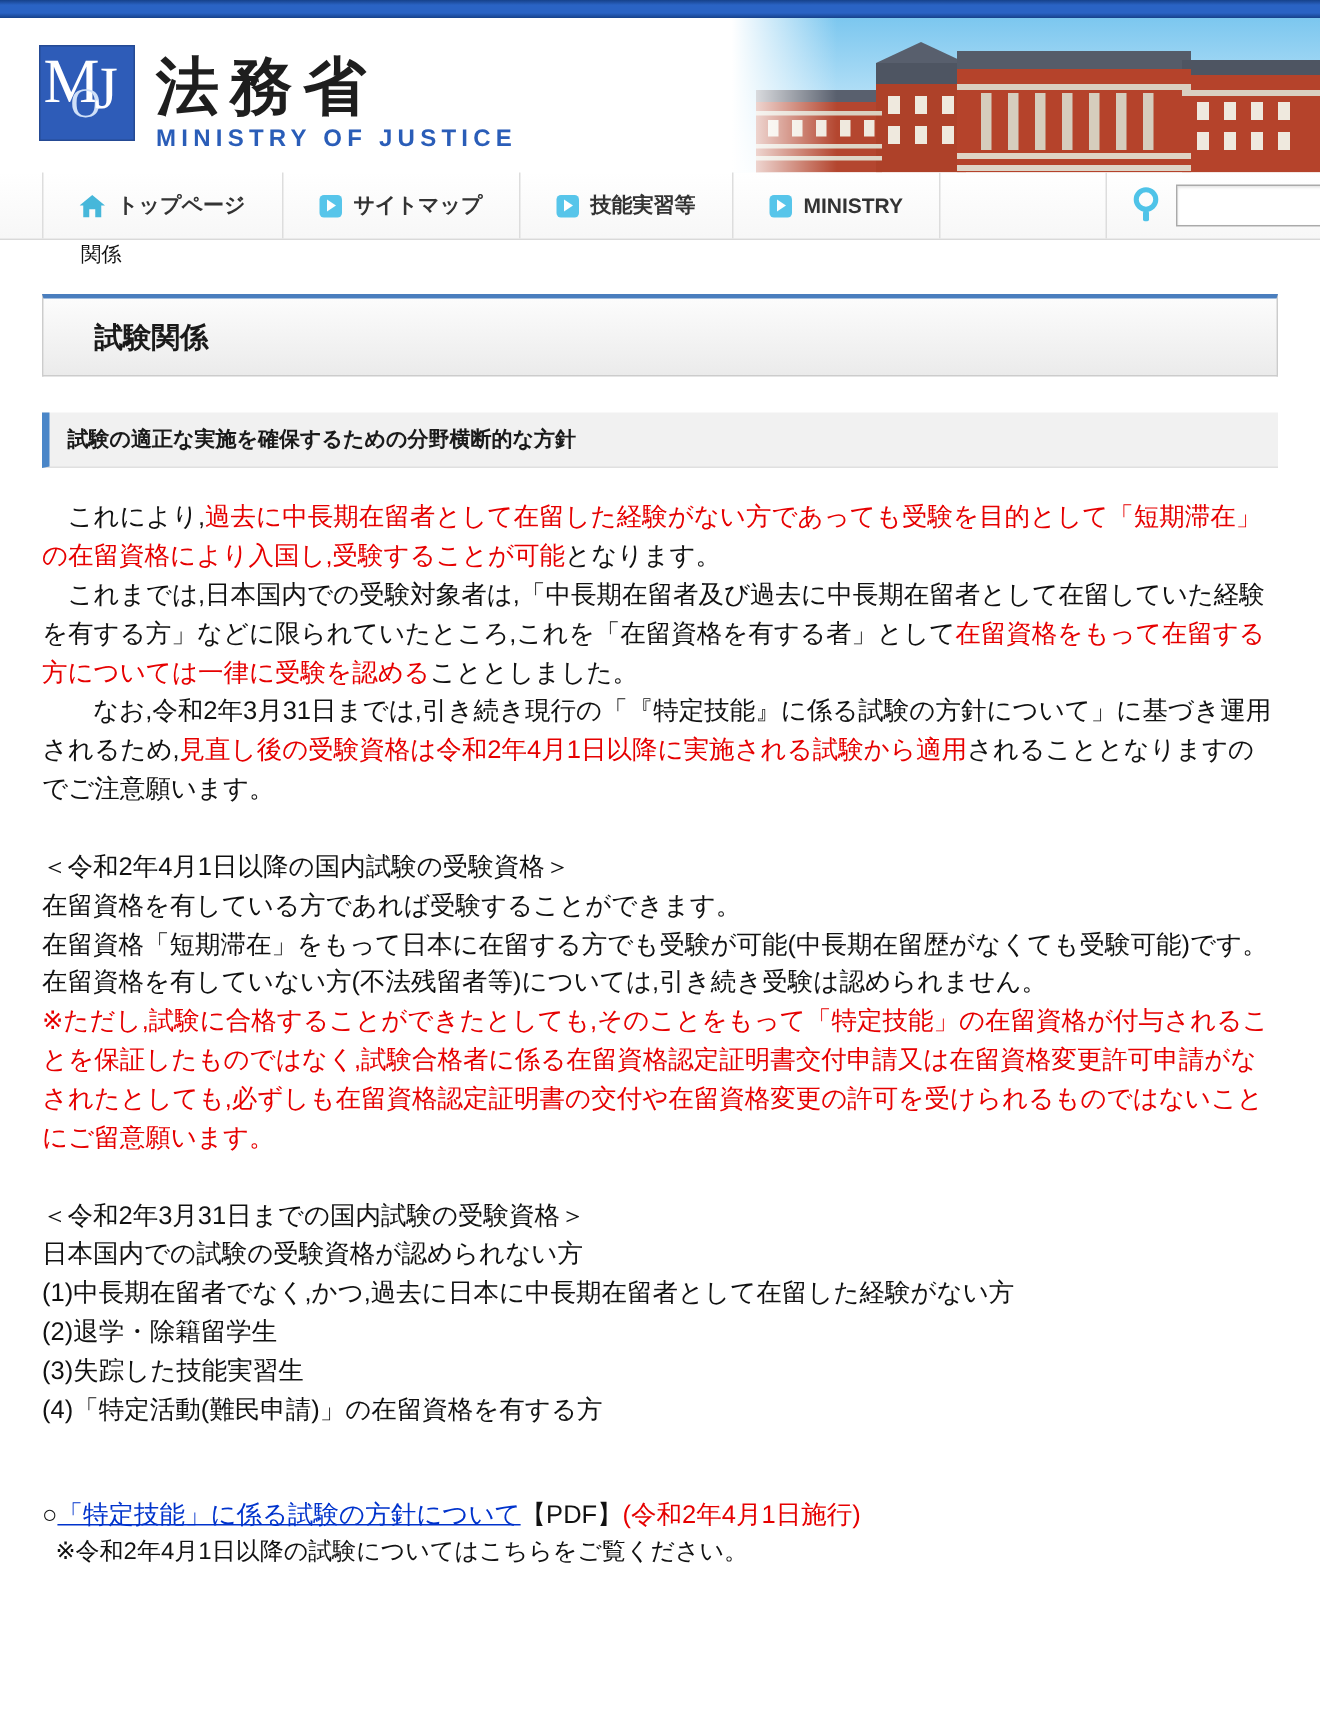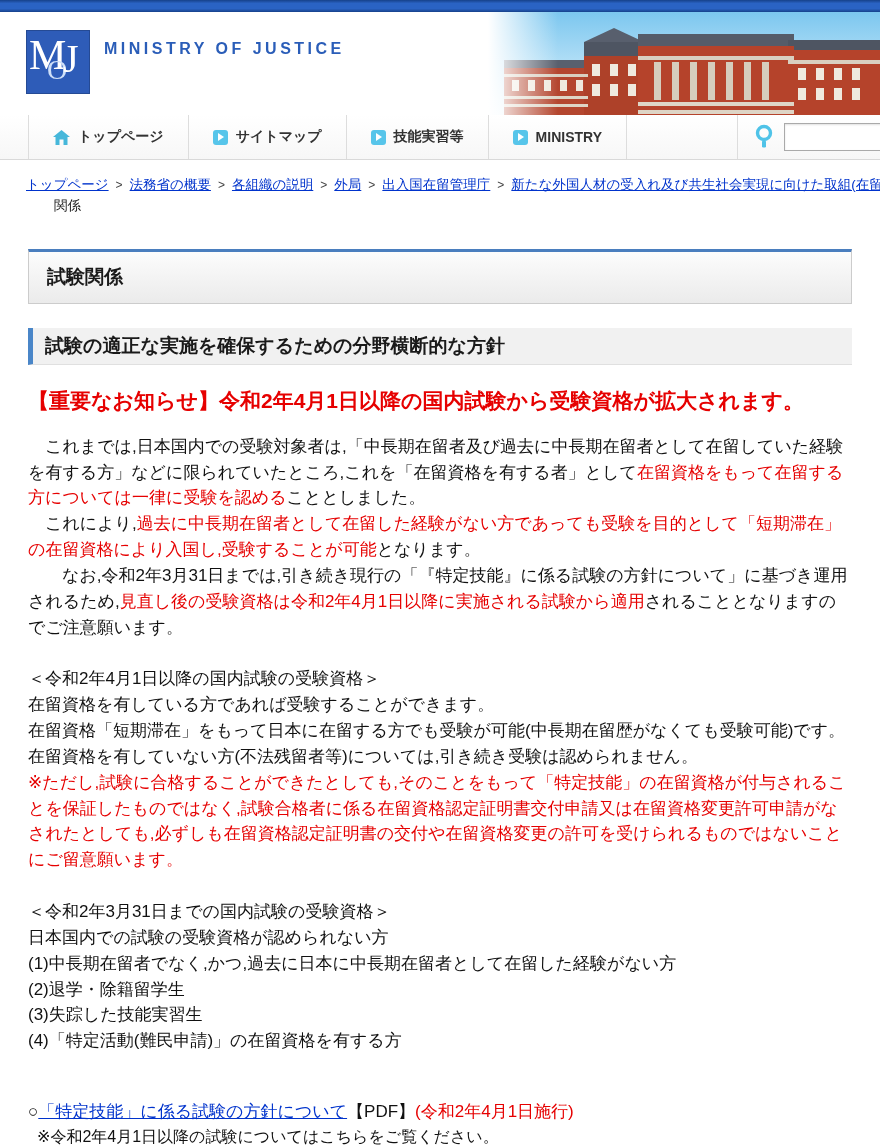--- a/index.html
+++ b/index.html
@@ -42,26 +42,26 @@
                 box-shadow:inset 0 1px 2px rgba(0,0,0,.12);font-size:13px;padding:0 6px;}
 
   
   .breadcrumb{margin:14px 0 0 26px;font-size:13.5px;line-height:1.65;white-space:nowrap;overflow:hidden;}
   .breadcrumb a{color:#0033cc;text-decoration:underline;cursor:pointer;}
   .crumb-sep{color:#444;margin:0 7px;font-size:12px;}
   .breadcrumb-tail{margin:0 0 0 26px;font-size:13.5px;color:#111;line-height:1.5;padding-left:28px;}
 
   
   .content{padding:0 28px;}
-  .page-title-box{margin-top:32px;border:1px solid #ccc;border-top:3px solid #4a7ebe;
-                  background:linear-gradient(#fcfcfc,#ebebeb);height:51px;display:flex;align-items:center;}
+  .page-title-box{margin-top:16px;border:1px solid #ccc;border-top:3px solid #4a7ebe;
+                  background:linear-gradient(#fcfcfc,#ebebeb);height:51px;display:flex;align-items:center;padding-left:16px;}
   .page-title{font-size:19px;font-weight:bold;color:#1a1a1a;margin:0 0 0 18px;}
   .section-heading-box{margin-top:24px;background:#f1f1f1;border-left:5px solid #4a86c8;
                   height:36px;display:flex;align-items:center;border-bottom:1px solid #e0e0e0;}
-  .section-heading{font-size:19px;font-weight:bold;color:#1a1a1a;margin:0 16px 0 12px;}
+  .section-heading{font-size:14px;font-weight:bold;color:#1a1a1a;margin:0 16px 0 12px;}
 
   
   .important-notice{margin-top:22px;font-size:21px;font-weight:bold;color:#e60000;line-height:1.3;}
   .body-text{margin-top:20px;font-size:17px;line-height:1.52;color:#111;}
   .body-text p{margin:0;}
   .red{color:#e60000;}
   .block-gap{height:26px;}
   .sub-head{font-weight:normal;}
   .pdf-links{margin-top:46px;}
   .pdf-link-item{margin-bottom:24px;font-size:17px;line-height:1.45;}
@@ -145,20 +145,21 @@
         <rect x="0" y="0" width="70" height="103" fill="url(#fade)"></rect>
       </svg>
     </div>
     <div class="brand">
       <div class="logo">
         <span class="l-m">M</span>
         <span class="l-o">O</span>
         <span class="l-j">J</span>
       </div>
       <div class="brand-text">
+        <div class="site-name">法務省</div>
         <div class="site-tagline">MINISTRY OF JUSTICE</div>
       </div>
     </div>
   </header>
 
   <nav class="navbar">
     <div class="nav-items">
       <a class="nav-item">
         <span class="home-icon">
           <svg width="17" height="15" viewBox="0 0 17 15">
@@ -184,40 +185,36 @@
       <span class="mag-icon">
         <svg width="20" height="26" viewBox="0 0 20 26">
           <circle cx="10" cy="9" r="6.5" fill="none" stroke="#4fc3e8" stroke-width="3.4"></circle>
           <rect x="8" y="16.5" width="4" height="7" rx="1.2" fill="#4fc3e8"></rect>
         </svg>
       </span>
       <input class="search-input" type="text" value="" style="">
     </div>
   </nav>
 
-  <div class="breadcrumb">
-    <a>トップページ</a><span class="crumb-sep">&gt;</span><a>法務省の概要</a><span class="crumb-sep">&gt;</span><a>各組織の説明</a><span class="crumb-sep">&gt;</span><a>外局</a><span class="crumb-sep">&gt;</span><a>出入国在留管理庁</a><span class="crumb-sep">&gt;</span><a>新たな外国人材の受入れ及び共生社会実現に向けた取組(在留</a>
-  </div>
   <div class="breadcrumb-tail">関係</div>
 
   <main class="content">
 
     <div class="page-title-box">
       <h1 class="page-title">試験関係</h1>
     </div>
 
     <div class="section-heading-box">
       <h2 class="section-heading">試験の適正な実施を確保するための分野横断的な方針</h2>
     </div>
 
-    <div class="important-notice">【重要なお知らせ】令和2年4月1日以降の国内試験から受験資格が拡大されます。</div>
 
     <div class="body-text">
+      <p><span>　これにより,</span><span class="red">過去に中長期在留者として在留した経験がない方であっても受験を目的として「短期滞在」の在留資格により入国し,受験することが可能</span><span>となります。</span></p>
       <p><span>　これまでは,日本国内での受験対象者は,「中長期在留者及び過去に中長期在留者として在留していた経験を有する方」などに限られていたところ,これを「在留資格を有する者」として</span><span class="red">在留資格をもって在留する方については一律に受験を認める</span><span>こととしました。</span></p>
-      <p><span>　これにより,</span><span class="red">過去に中長期在留者として在留した経験がない方であっても受験を目的として「短期滞在」の在留資格により入国し,受験することが可能</span><span>となります。</span></p>
       <p><span>　　なお,令和2年3月31日までは,引き続き現行の「『特定技能』に係る試験の方針について」に基づき運用されるため,</span><span class="red">見直し後の受験資格は令和2年4月1日以降に実施される試験から適用</span><span>されることとなりますのでご注意願います。</span></p>
 
       <div class="block-gap"></div>
 
       <p class="sub-head">＜令和2年4月1日以降の国内試験の受験資格＞</p>
       <p>在留資格を有している方であれば受験することができます。</p>
       <p>在留資格「短期滞在」をもって日本に在留する方でも受験が可能(中長期在留歴がなくても受験可能)です。</p>
       <p>在留資格を有していない方(不法残留者等)については,引き続き受験は認められません。</p>
       <p class="red">※ただし,試験に合格することができたとしても,そのことをもって「特定技能」の在留資格が付与されることを保証したものではなく,試験合格者に係る在留資格認定証明書交付申請又は在留資格変更許可申請がなされたとしても,必ずしも在留資格認定証明書の交付や在留資格変更の許可を受けられるものではないことにご留意願います。</p>
 

